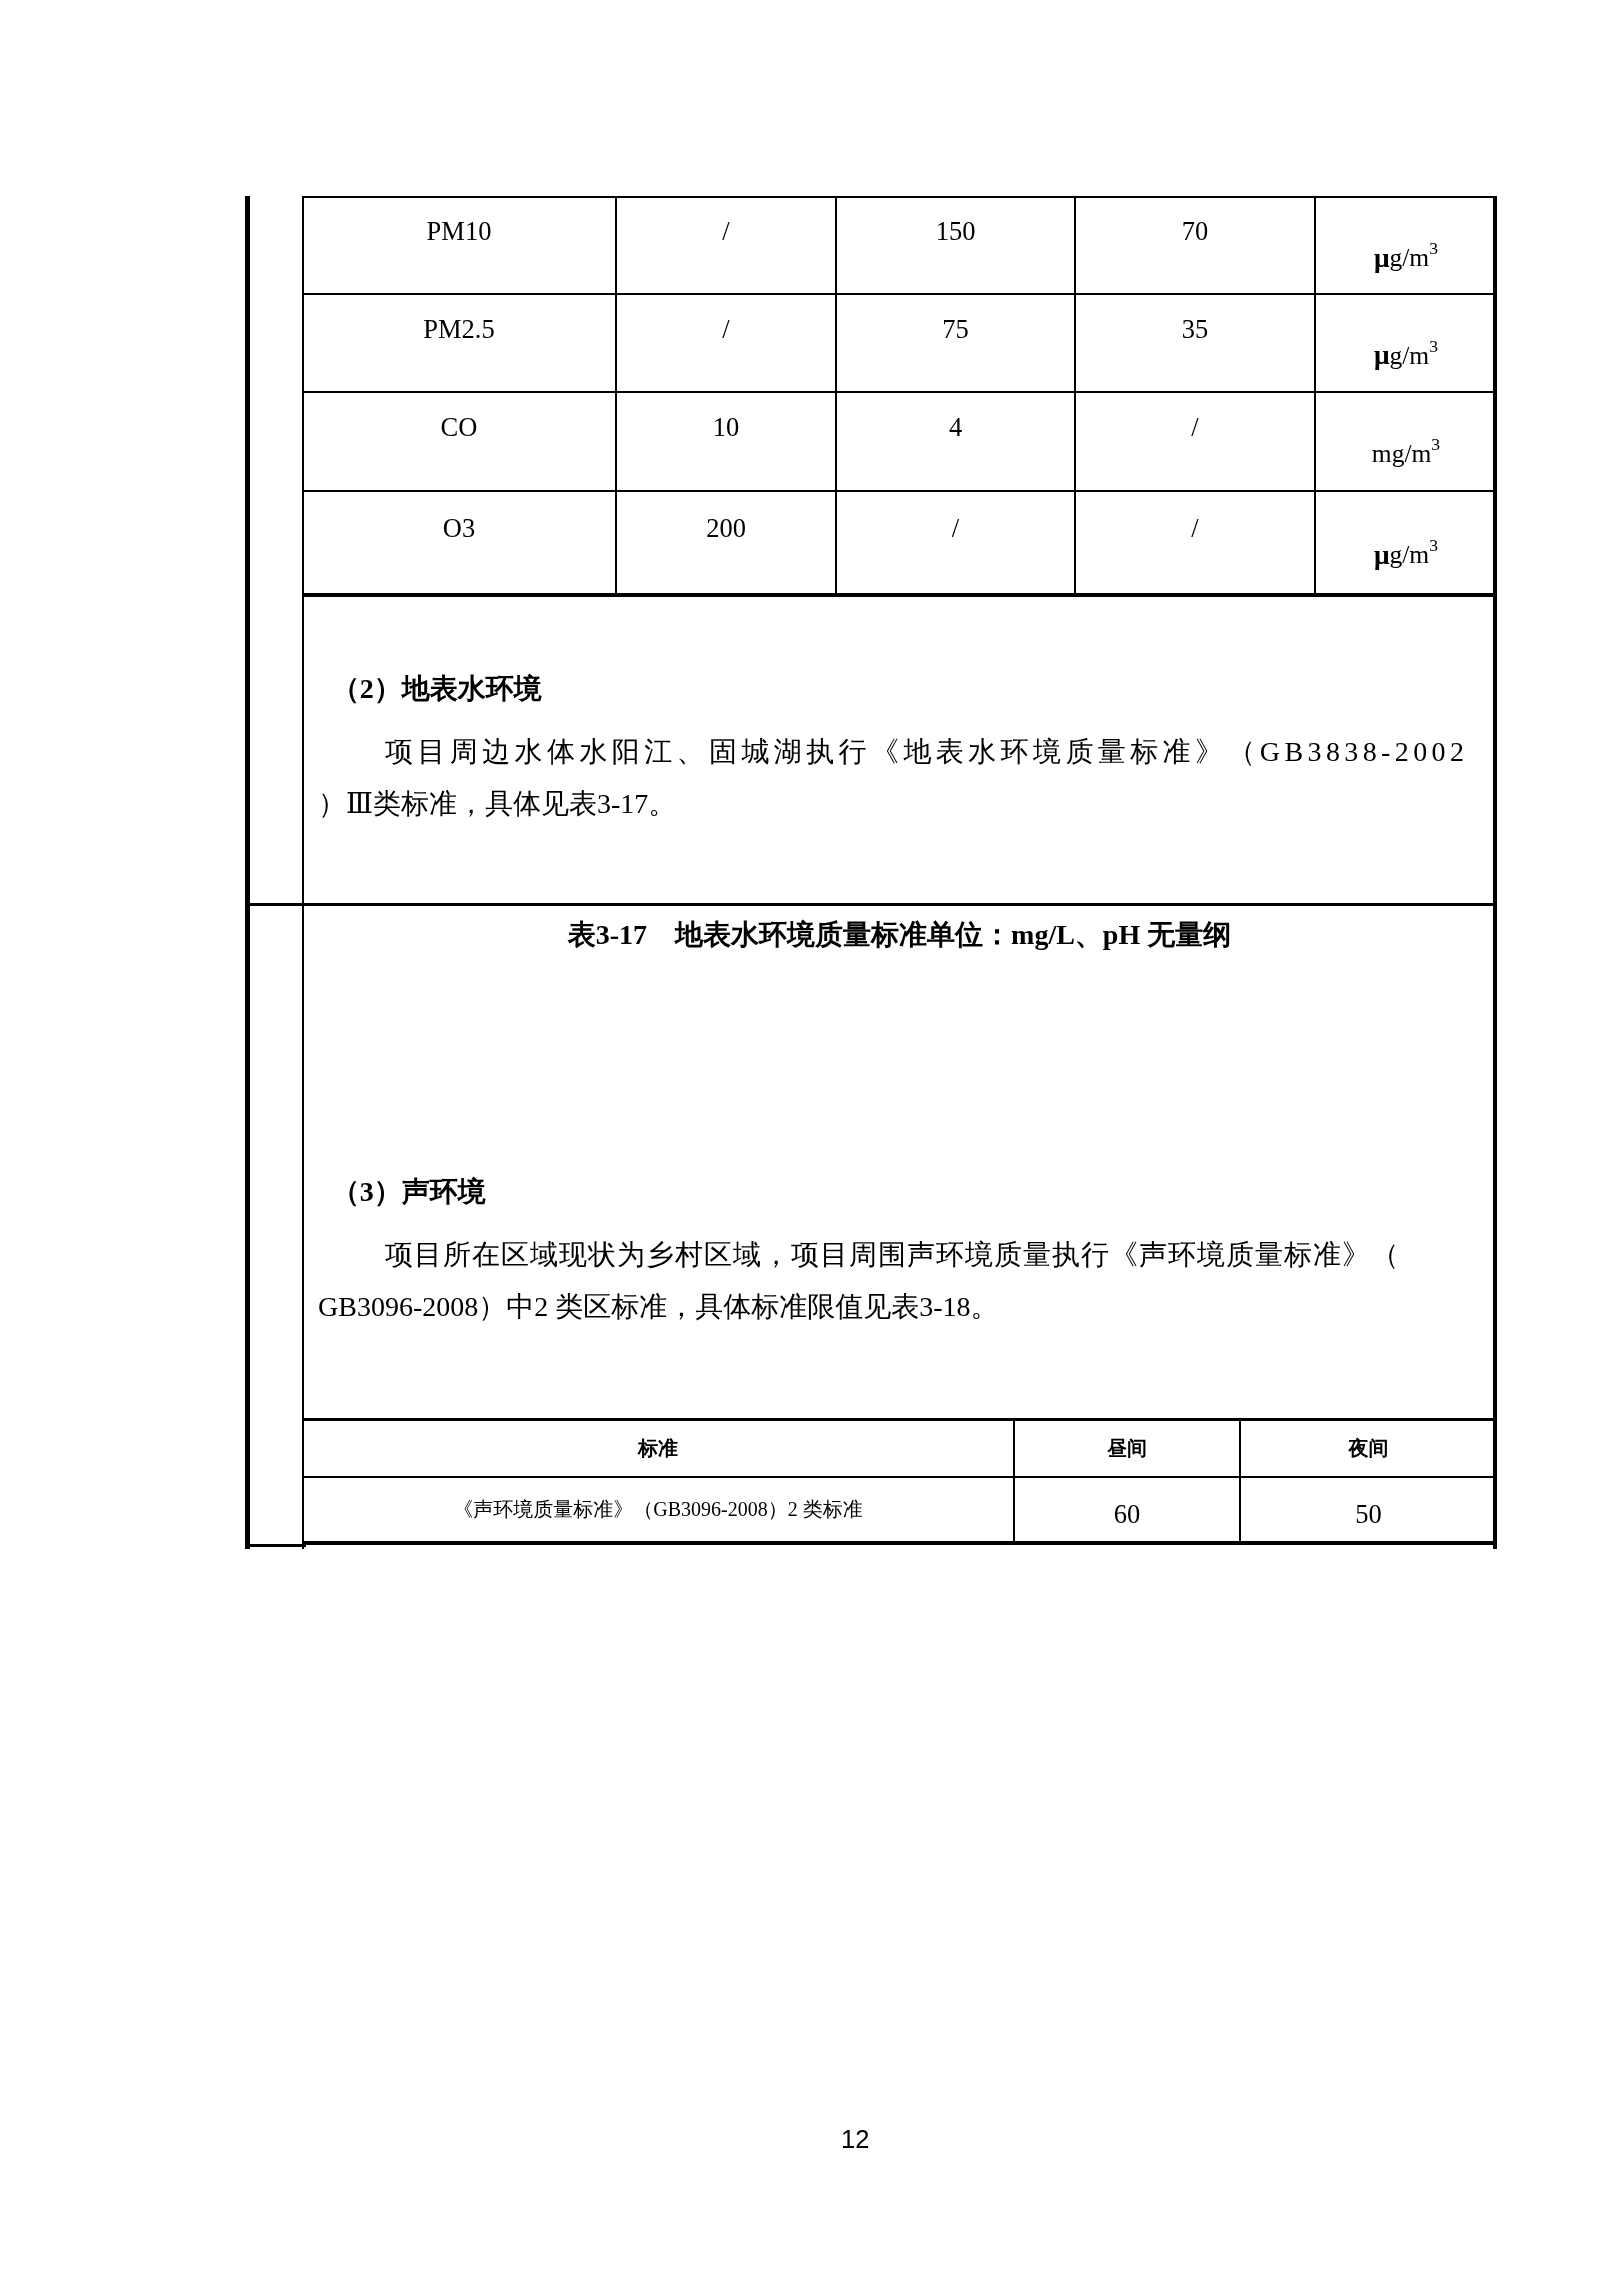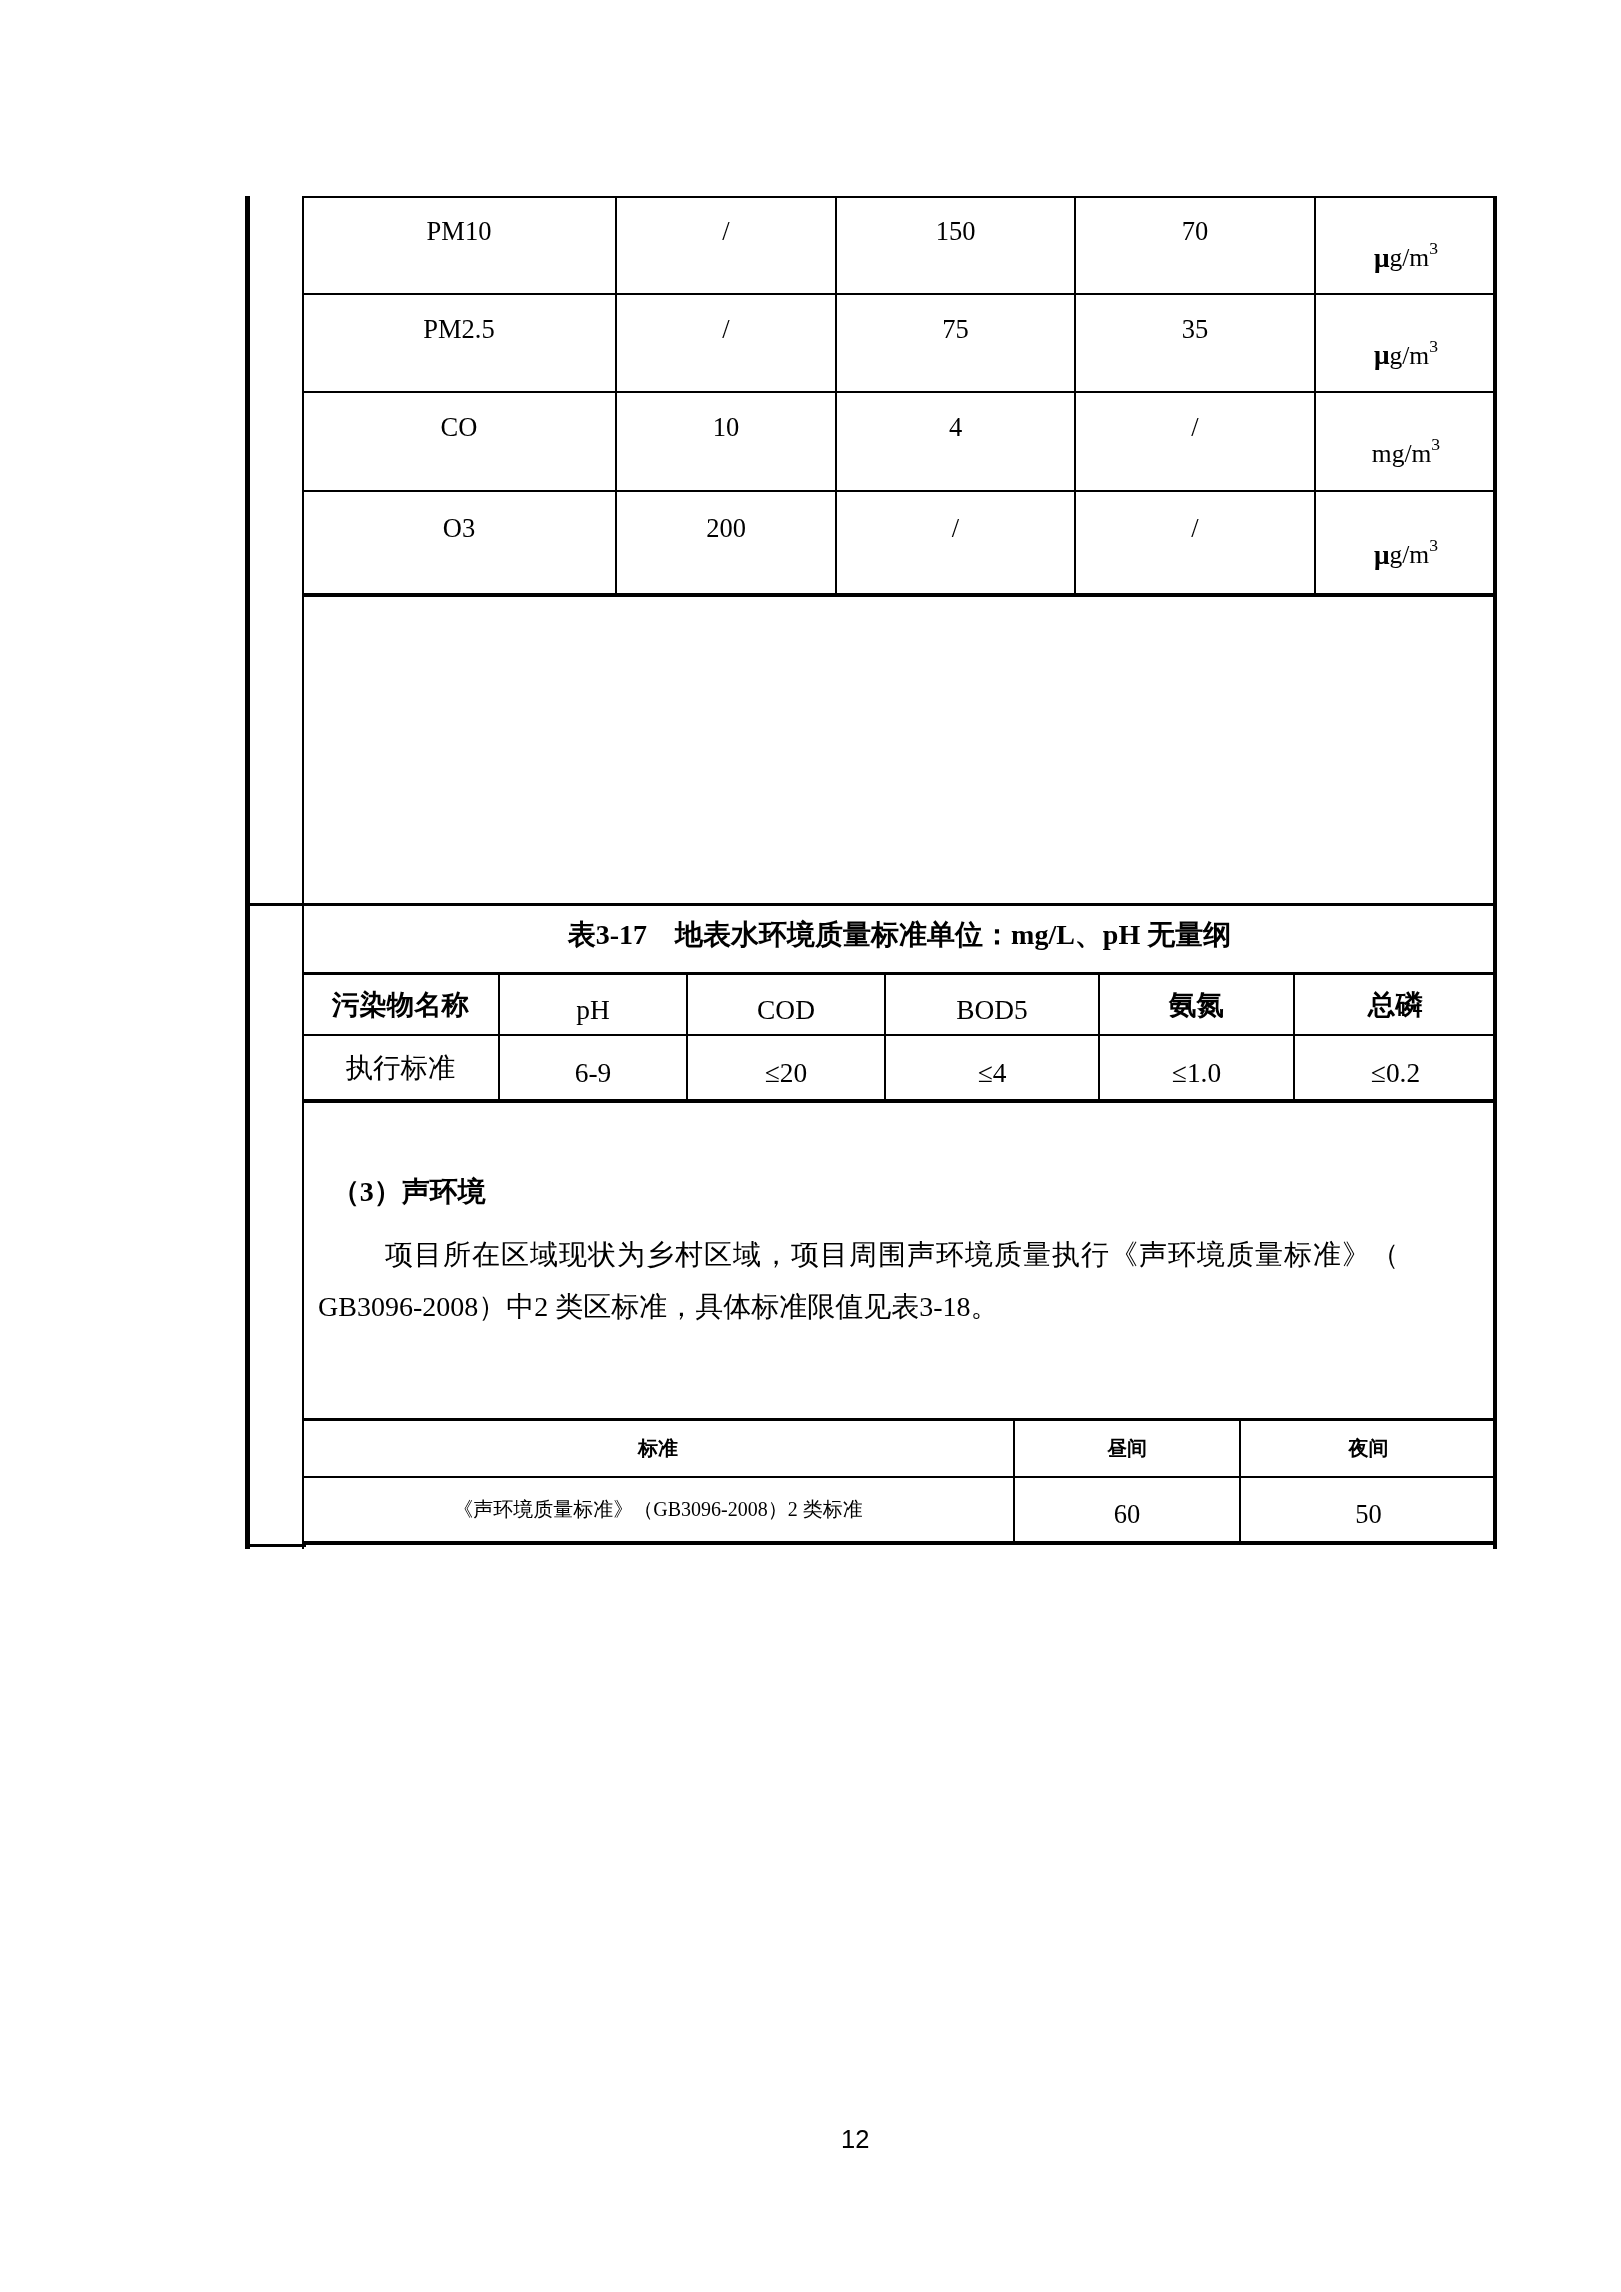--- a/index.html
+++ b/index.html
@@ -146,37 +146,28 @@
     <div class="val">200</div>
     <div class="val">/</div>
     <div class="val">/</div>
     <div class="unit">
         <span class="mu">μ</span>
         <span> g/m</span>
         <sup>3</sup>
       </div>
   </div>
 
+  <div class="sec" style="top:668px">
+    <div class="heading">（2）地表水环境</div>
+    <div class="par1 sp4">项目周边水体水阳江、固城湖执行《地表水环境质量标准》（GB3838-2002</div>
+    <div class="par2">）Ⅲ类标准，具体见表3-17。</div>
+  </div>
 
   <div class="t17-title">表3-17　地表水环境质量标准单位：mg/L、pH 无量纲</div>
 
-  <div class="t17">
-    <div class="hd">污染物名称</div>
-    <div class="latin">pH</div>
-    <div class="latin">COD</div>
-    <div class="latin">BOD5</div>
-    <div class="hd">氨氮</div>
-    <div class="hd">总磷</div>
-    <div>执行标准</div>
-    <div class="latin">6-9</div>
-    <div class="latin">≤20</div>
-    <div class="latin">≤4</div>
-    <div class="latin">≤1.0</div>
-    <div class="latin">≤0.2</div>
-  </div>
 
   <div class="sec" style="top:1171px">
     <div class="heading">（3）声环境</div>
     <div class="par1 sp1">项目所在区域现状为乡村区域，项目周围声环境质量执行《声环境质量标准》（</div>
     <div class="par2">GB3096-2008）中2 类区标准，具体标准限值见表3-18。</div>
   </div>
 
 
   <div class="t18">
     <div class="hd">标准</div>

